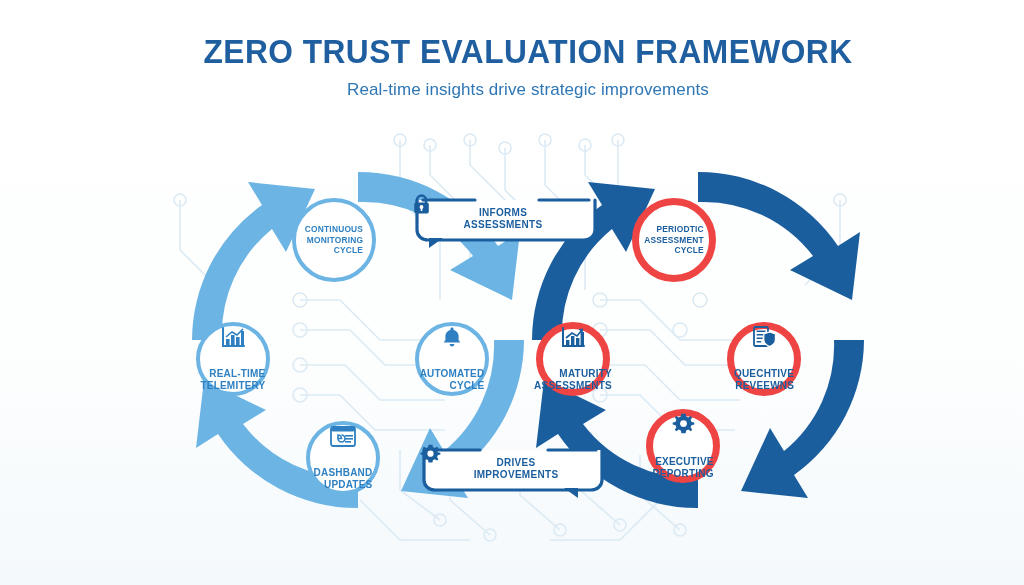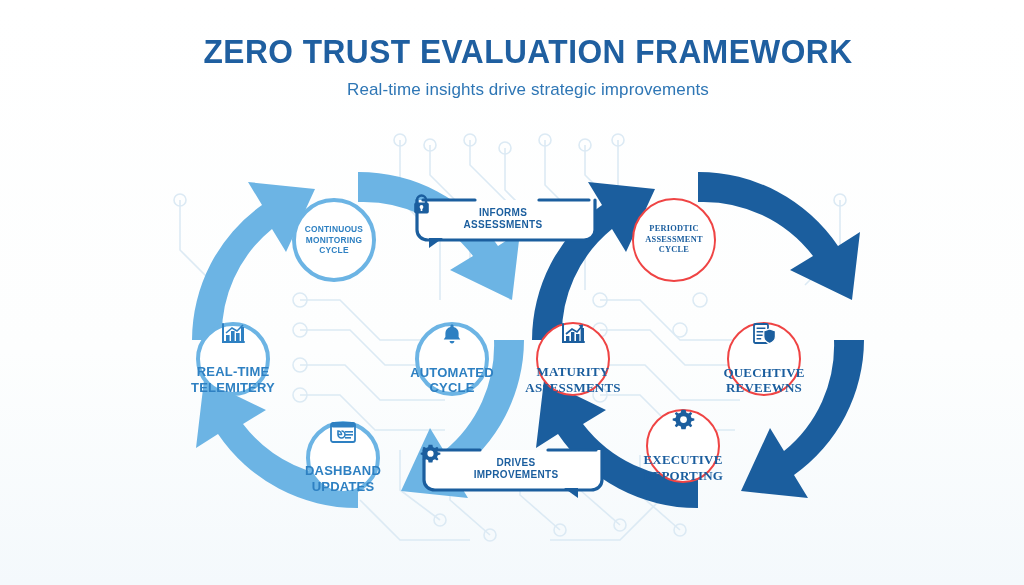--- a/index.html
+++ b/index.html
@@ -63,47 +63,47 @@
 
   
   .node {
     position: absolute;
     border-radius: 50%;
     background: #ffffff;
     display: flex;
     flex-direction: column;
     align-items: center;
     justify-content: center;
-    text-align: center;
+    text-align: right;
     z-index: 9;
     box-sizing: border-box;
   }
   .node .nlabel {
-    font-size: 13px;
+    font-size: 10px;
     font-weight: bold;
     line-height: 1.18;
     letter-spacing: 0.2px;
     margin-top: 20px;
     padding: 0 4px;
   }
   .node .nicon { display: block; line-height: 0; }
 
   .node.hub { width: 84px; height: 84px; }
   .node.hub .nlabel {
     font-size: 8.4px;
     margin-top: 0;
     line-height: 1.25;
   }
   .node.sat { width: 74px; height: 74px; }
 
   
   .lt { border: 4px solid #6CB4E4; }
   .lt .nlabel { color: #2E80C2; }
   
-  .dk { border: 2px solid #ef4444; font-family: Liberation Serif, serif; }
+  .dk { border: 7px solid #ef4444; }
   .dk .nlabel { color: #1B5E9E; }
 
   
   .banner {
     position: absolute;
     z-index: 11;
     width: 186px;
     height: 56px;
   }
   .banner svg { position: absolute; top:0; left:0; }

